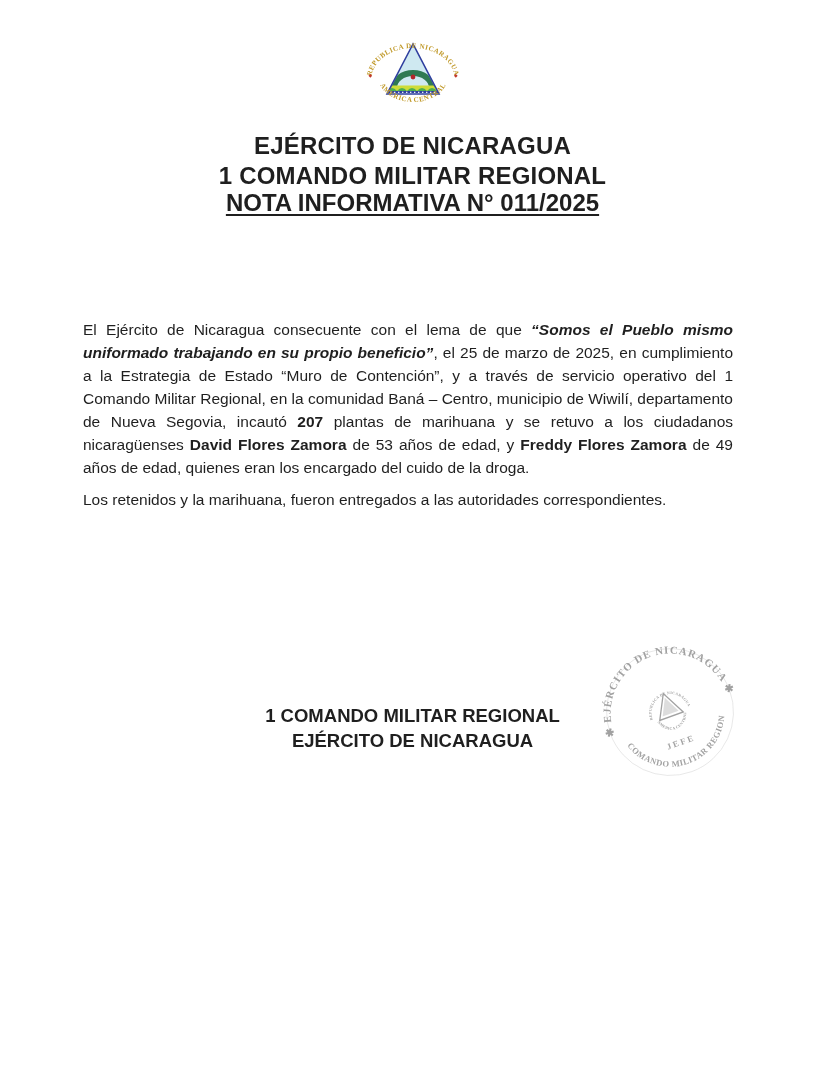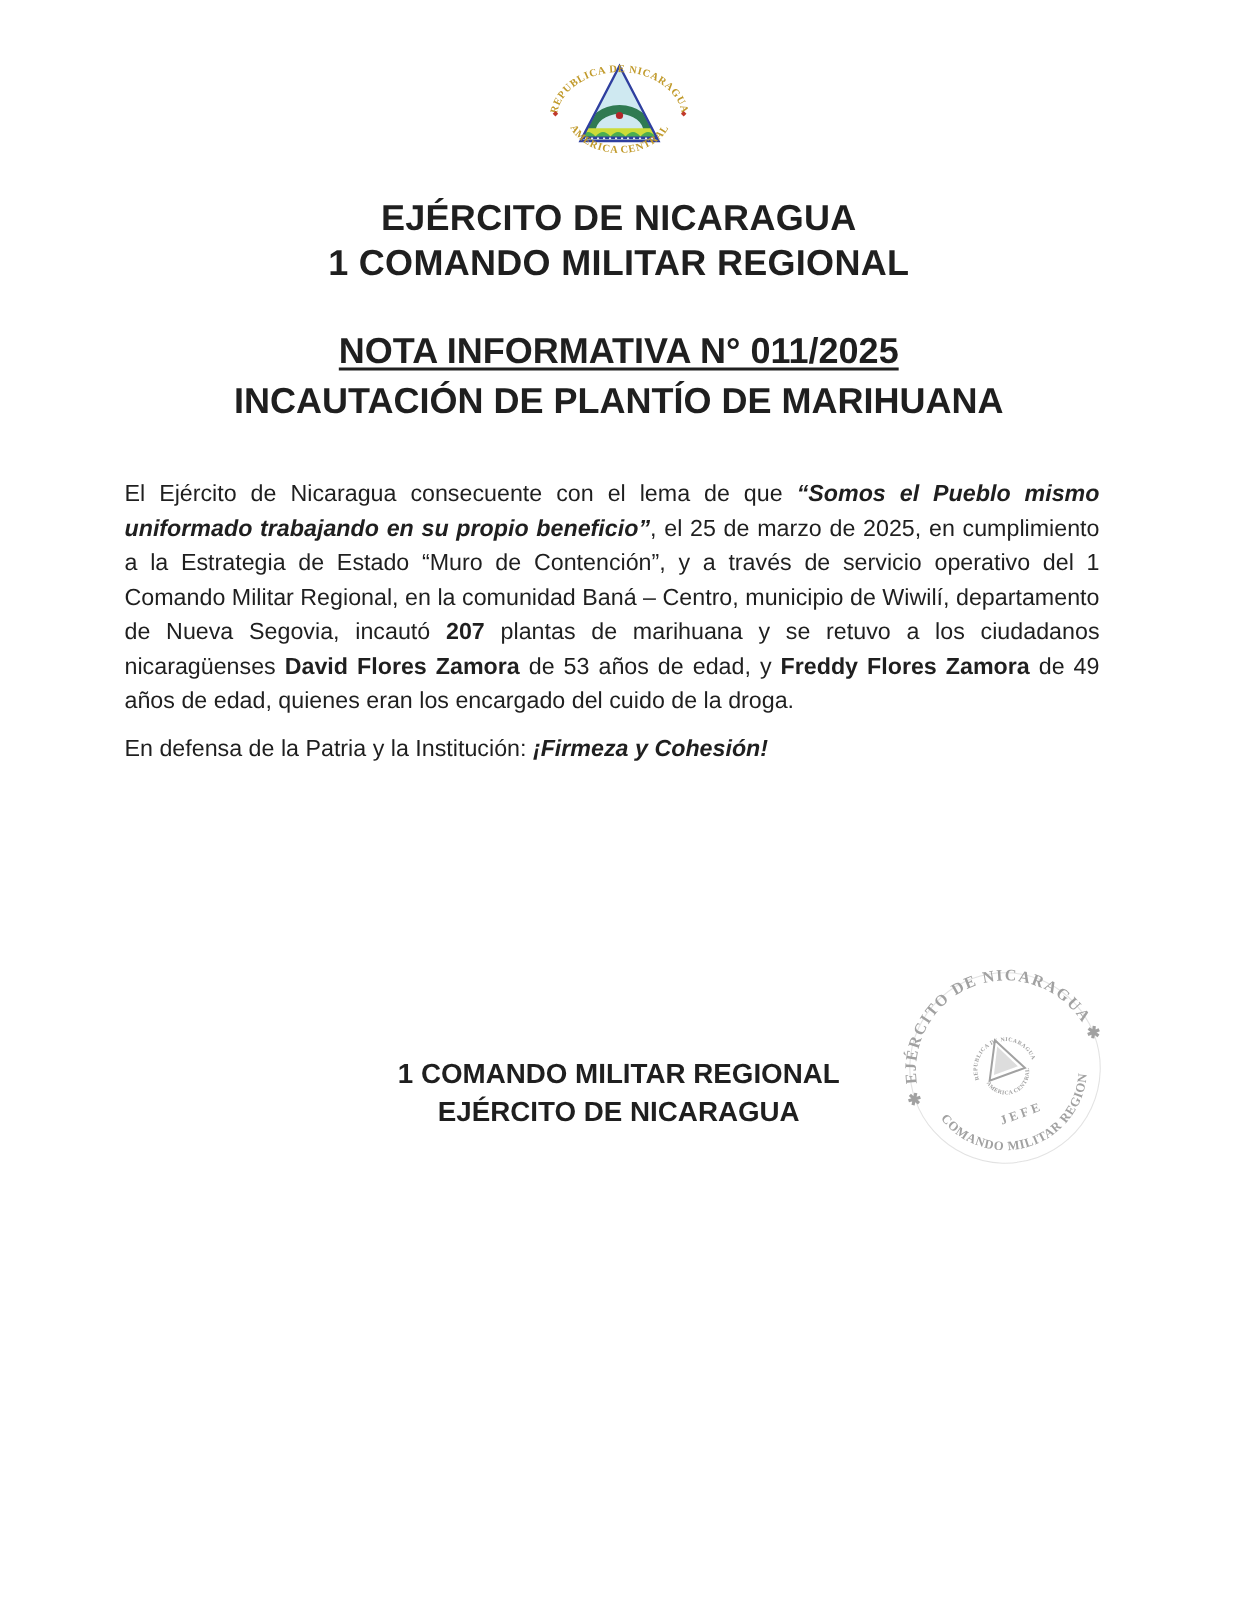--- a/index.html
+++ b/index.html
@@ -14,21 +14,21 @@
   .logo-wrap {
     position:absolute; top:36px; left:0; width:825px;
     text-align:center; line-height:0;
   }
   .center-line {
     position:absolute; left:0; width:825px;
     text-align:center; font-weight:bold;
   }
   .org-titles { top:131px; font-size:24px; line-height:30px; letter-spacing:0.2px; }
   .note-title {
-    top:221px; font-size:24px; line-height:28px;
+    top:189px; font-size:24px; line-height:28px;
     text-decoration:underline; text-decoration-thickness:2px; text-underline-offset:3px;
   }
   .subject-title { top:254px; font-size:24px; line-height:28px; }
   .doc-body {
     position:absolute; top:318px; left:83px; width:650px;
     font-size:15.5px; line-height:23px; text-align:justify;
   }
   .doc-body p { margin:0; }
   .p1 { margin-bottom:9px !important; }
   .p2 { margin-bottom:10px !important; }
@@ -98,28 +98,27 @@
     </svg>
   </div>
 
   <div class="center-line org-titles">
     <div>EJÉRCITO DE NICARAGUA</div>
     <div>1 COMANDO MILITAR REGIONAL</div>
   </div>
 
   <div class="center-line note-title">NOTA INFORMATIVA N° 011/2025</div>
 
-  <div class="center-line subject-title">INCAUTACIÓN DE PLANTÍO DE MARIHUANA</div>
 
   <div class="doc-body">
     <p class="p1"><span>El Ejército de Nicaragua consecuente con el lema de que </span><span class="bi">“Somos el Pueblo mismo uniformado trabajando en su propio beneficio”</span><span>, el 25 de marzo de 2025, en cumplimiento a la Estrategia de Estado “Muro de Contención”, y a través de servicio operativo del 1 Comando Militar Regional, en la comunidad Baná – Centro, municipio de Wiwilí, departamento de Nueva Segovia, incautó </span><span class="b">207</span><span> plantas de marihuana y se retuvo a los ciudadanos nicaragüenses </span><span class="b">David Flores Zamora</span><span> de 53 años de edad, y </span><span class="b">Freddy Flores Zamora</span><span> de 49 años de edad, quienes eran los encargado del cuido de la droga.</span></p>
 
+    <p class="p2">Los retenidos y la marihuana, fueron entregados a las autoridades correspondientes.</p>
 
 
-    <p class="p4"><span>En defensa de la Patria y la Institución: </span><span class="bi">¡Firmeza y Cohesión!</span></p>
 
   </div>
 
   <div class="signature">
     <div>1 COMANDO MILITAR REGIONAL</div>
     <div>EJÉRCITO DE NICARAGUA</div>
   </div>
 
   <div class="seal">
     <svg width="152" height="152" viewBox="0 0 170 170">

